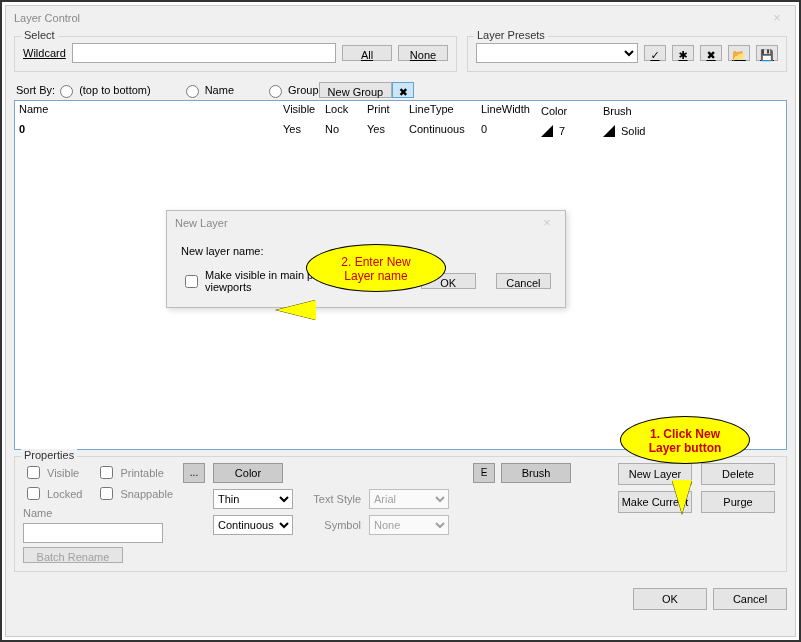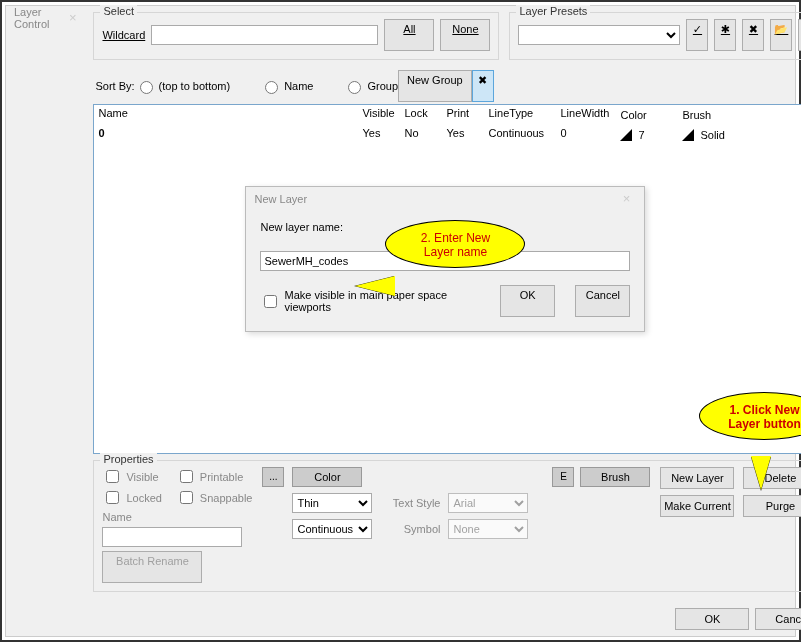--- a/index.html
+++ b/index.html
@@ -1,30 +1,30 @@
 <!DOCTYPE html>
 <html><head>
 <meta charset="utf-8">
 <style>
   * { box-sizing: border-box; font-family: "Segoe UI", Tahoma, sans-serif; font-size: 11px; }
   body { margin:0; background:#fff; }
   .frame { width:801px; height:642px; border:2px solid #333; position:relative; background:#fff; }
-  .window { position:absolute; inset:3px; background:#f0f0f0; border:1px solid #ccc; display:flex; flex-direction:row; }
+  .window { position:absolute; inset:3px; background:#f0f0f0; border:1px solid #ccc; display:flex; flex-direction:column; }
   .titlebar { height:24px; display:flex; align-items:center; justify-content:space-between; padding:0 0 0 8px; color:#888; }
   .titlebar .close { width:36px; height:22px; background:#f0f0f0; color:#ccc; text-align:center; line-height:22px; font-size:13px; }
   .body { flex:1; padding:6px 8px 8px 8px; position:relative; }
   .fieldset { border:1px solid #d6d6d6; padding:6px 8px 8px 8px; position:relative; margin-bottom:6px; }
   .fieldset > .legend { position:absolute; top:-8px; left:6px; background:#f0f0f0; padding:0 3px; color:#333; }
   .row { display:flex; align-items:center; gap:6px; }
   .toprow { display:flex; gap:10px;text-decoration:underline; }
   .select-box { flex:1; }
   .presets-box { width:320px; }
   input[type=text].txt { height:20px; border:1px solid #aaa; background:#fff; padding:1px 3px; }
   select.sel { height:20px; border:1px solid #aaa; background:#fff; }
-  .btn { height:32px; min-width:50px; background:#e5e5e5; border:1px solid #adadad; padding:0 8px; text-align:center; line-height:18px; cursor:default; }
+  .btn { height:16px; min-width:50px; background:#e5e5e5; border:1px solid #adadad; padding:0 8px; text-align:center; line-height:18px; cursor:default; }
   .btn.icon { min-width:22px; width:22px; padding:0; }
   .btn.sel-active { background:#cde6f7; border-color:#5ca6dc; }
   .btn.disabled { color:#a0a0a0; }
   .sort-row { display:flex; align-items:center; padding:4px 2px 2px 2px; }
   .radio-label { display:flex; align-items:center; gap:3px; }
   .grid { border:1px solid #7aa6cc; background:#fff; height:350px; position:relative; overflow:hidden; }
   .grid-header { display:flex; font-weight:400; height:20px; border-bottom:1px solid transparent; }
   .grid-header .col, .grid-row .col { padding:2px 4px; overflow:hidden; white-space:nowrap; }
   .grid-row { display:flex; height:20px; }
   .col-name { width:264px; }
@@ -153,21 +153,20 @@
     </div>
 
     <div class="modal">
       <div class="titlebar">
         <span>New Layer</span>
         <span class="close">×</span>
       </div>
       <div class="modal-body">
         <div>New layer name:</div>
         <br>
-        <input type="text" class="txt" value="SewerMH_codes" style="">
         <div class="modal-foot">
           <label class="chk" style="color:#000">
                 <input type="checkbox" style="">
                 <span>Make visible in main paper space viewports</span>
               </label>
           <span class="spacer"></span>
           <span class="btn" style="width:62px">OK</span>
           <span class="btn" style="width:62px">Cancel</span>
         </div>
       </div>

